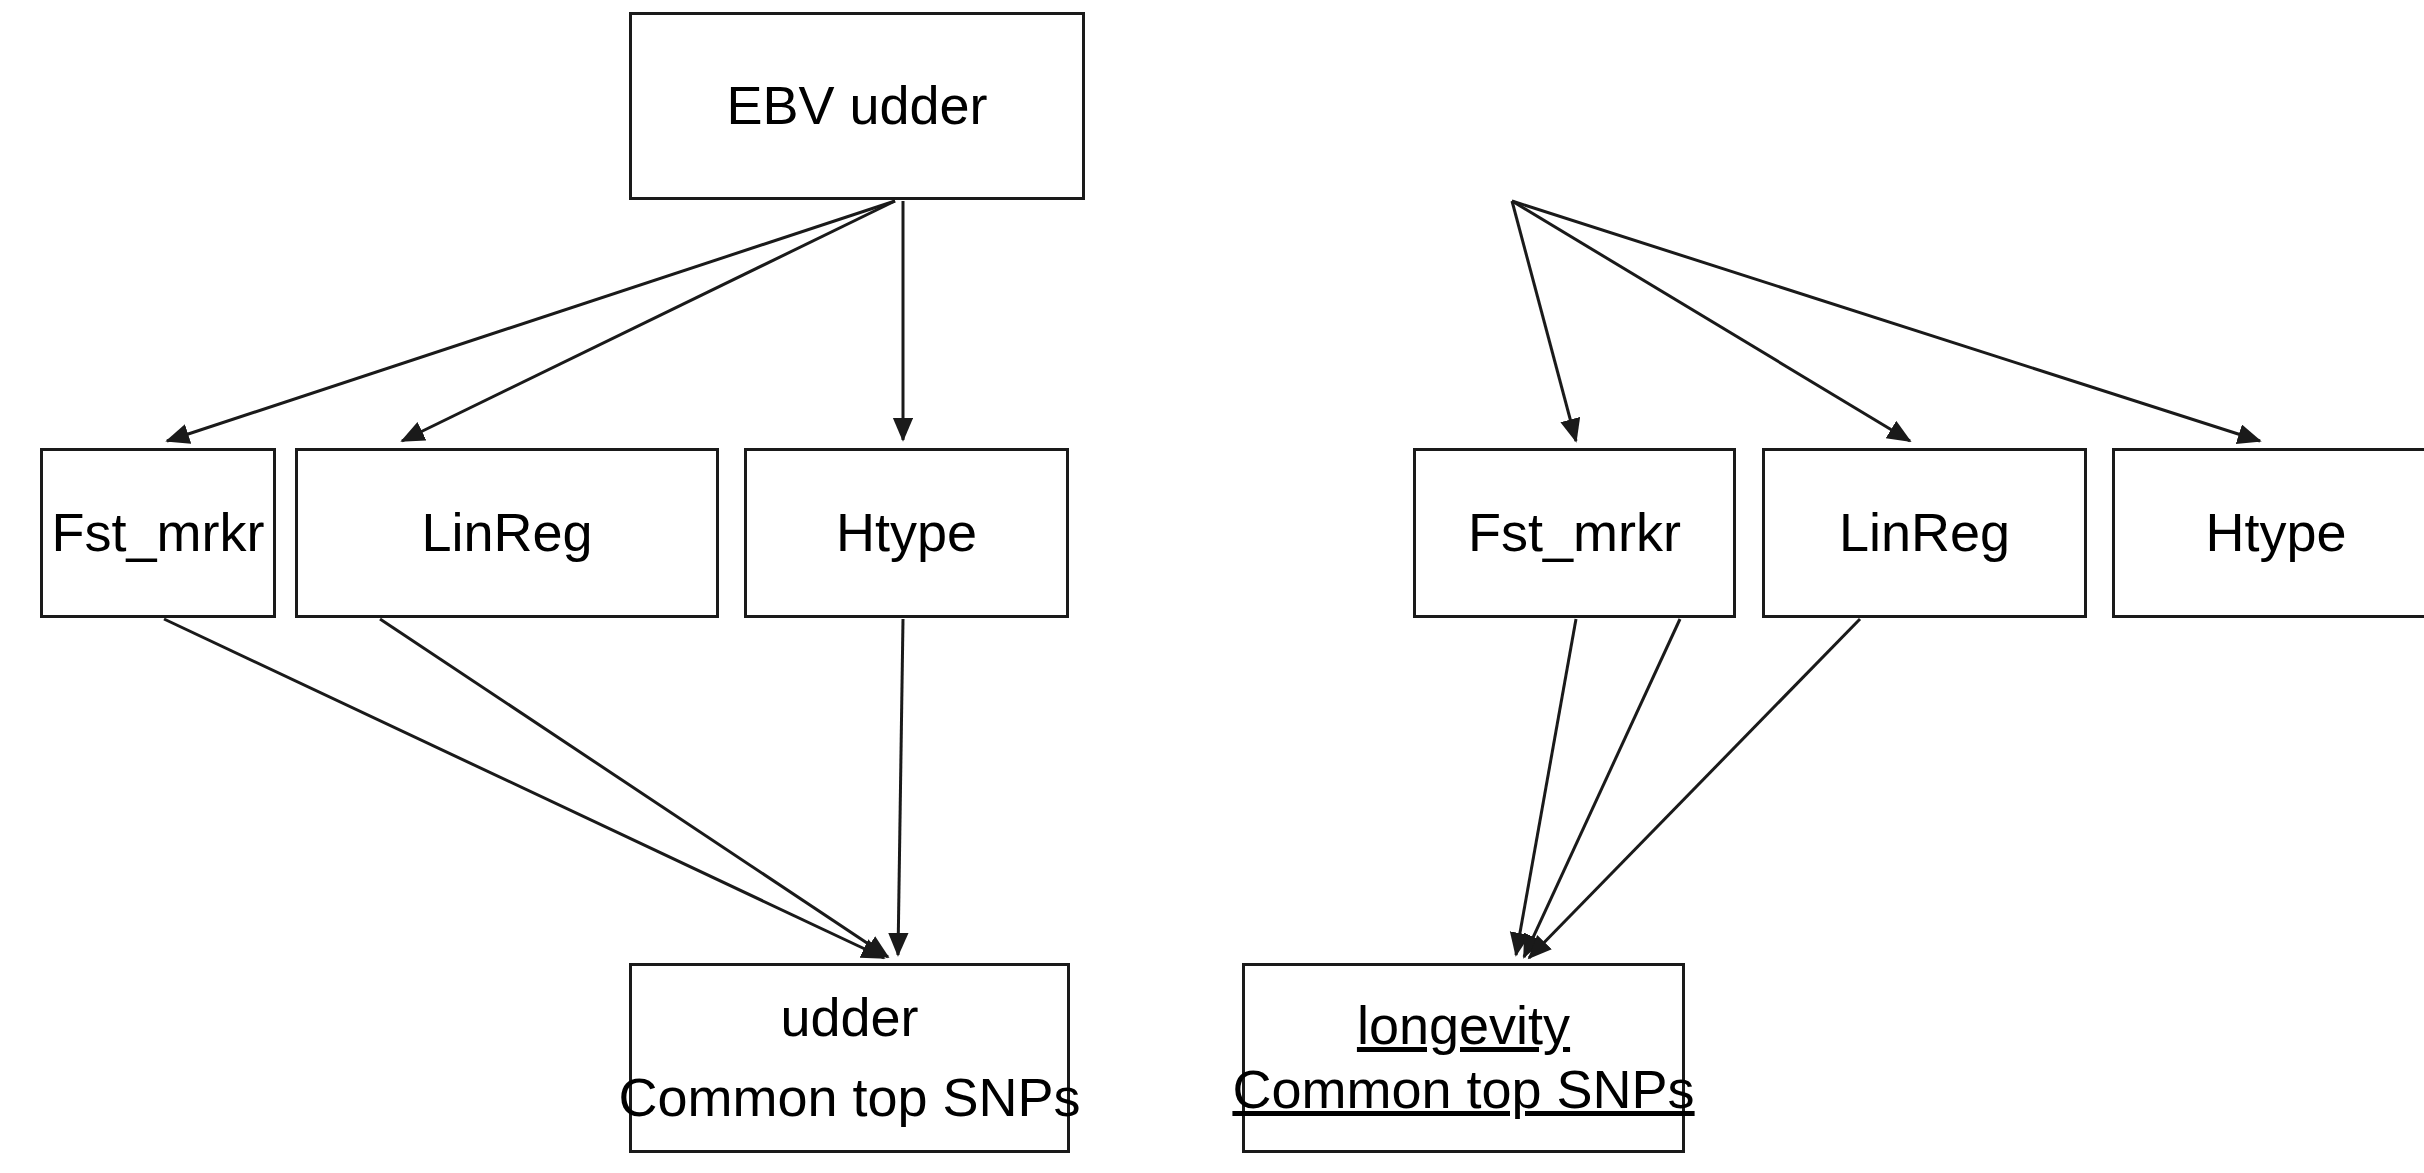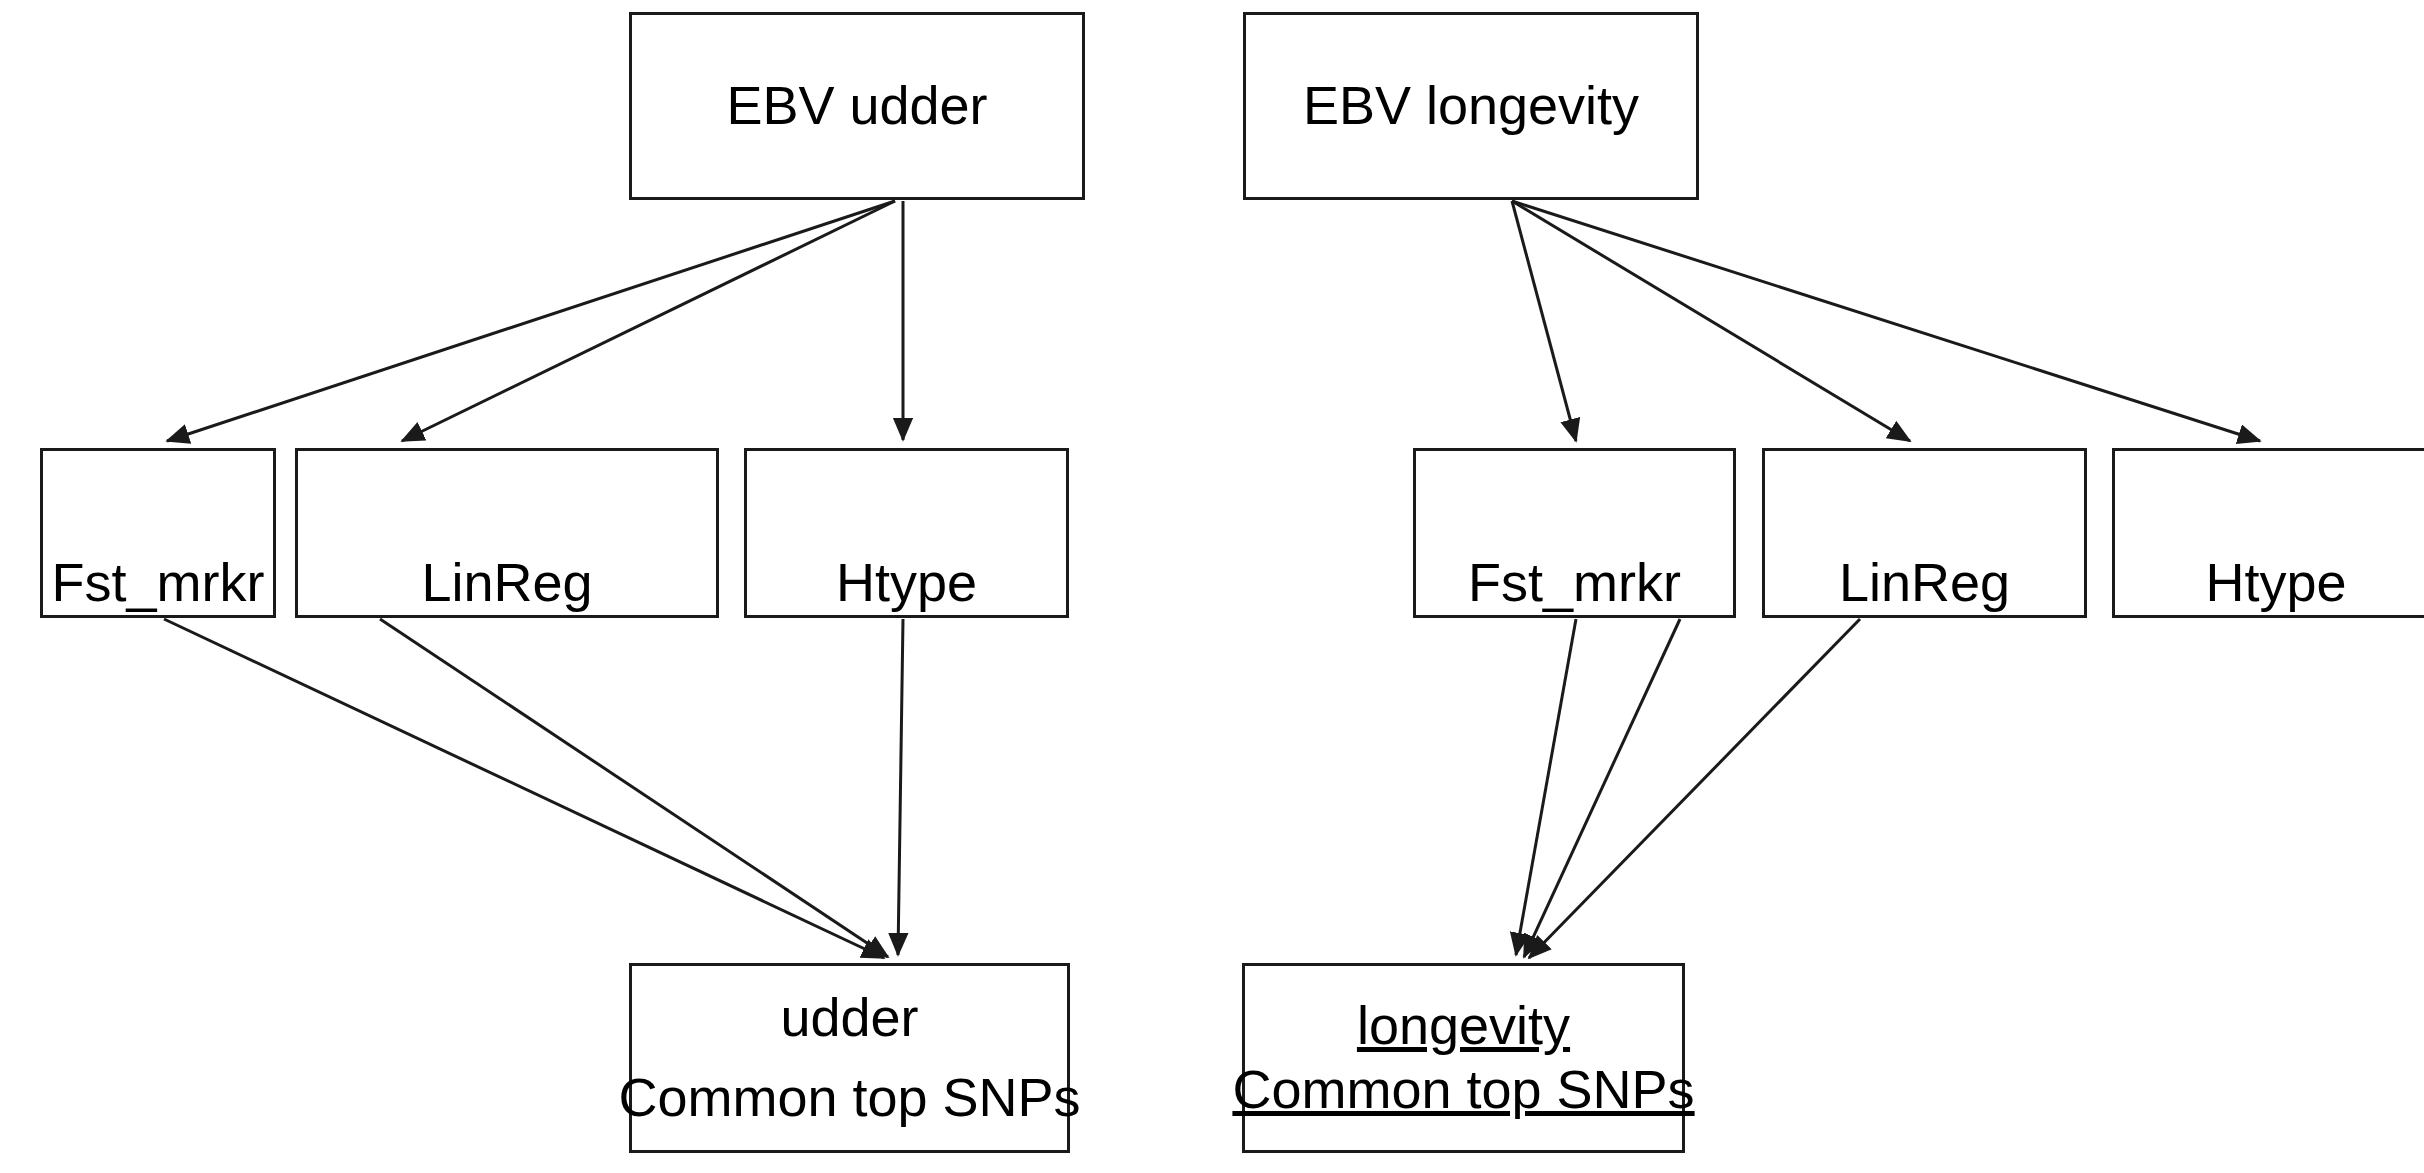--- a/index.html
+++ b/index.html
@@ -43,21 +43,20 @@
   }
   .node .line {
     display: block;
     white-space: nowrap;
   }
   .node-top {
     font-size: 54px;
   }
   .node-mid {
     font-size: 54px;
-    justify-content: flex-end;
   }
   .node-bot {
     font-size: 54px;
   }
   
   #node-ebv-udder      { left: 597px;  top: 12px;  width: 456px; height: 188px; }
   #node-ebv-longevity  { left: 1211px; top: 12px;  width: 456px; height: 188px; }
   
   #node-l-fst   { left: 8px;   top: 448px; width: 236px; height: 170px; }
   #node-l-lin   { left: 263px; top: 448px; width: 424px; height: 170px; }
@@ -104,23 +103,20 @@
       <line x1="1544" y1="619" x2="1484" y2="955" stroke="#1a1a1a" stroke-width="3" marker-end="url(#arrowhead)"></line>
       <line x1="1648" y1="619" x2="1492" y2="957" stroke="#1a1a1a" stroke-width="3" marker-end="url(#arrowhead)"></line>
       <line x1="1828" y1="619" x2="1497" y2="958" stroke="#1a1a1a" stroke-width="3" marker-end="url(#arrowhead)"></line>
     </g>
   </svg>
 
   <div class="node node-top" id="node-ebv-udder">
     <span class="line">EBV udder</span>
   </div>
 
-  <div class="node node-top" id="node-ebv-longevity">
-    <span class="line">EBV longevity</span>
-  </div>
 
   <div class="node node-mid" id="node-l-fst">
     <span class="line">Fst_mrkr</span>
   </div>
 
   <div class="node node-mid" id="node-l-lin">
     <span class="line">LinReg</span>
   </div>
 
   <div class="node node-mid" id="node-l-htype">

